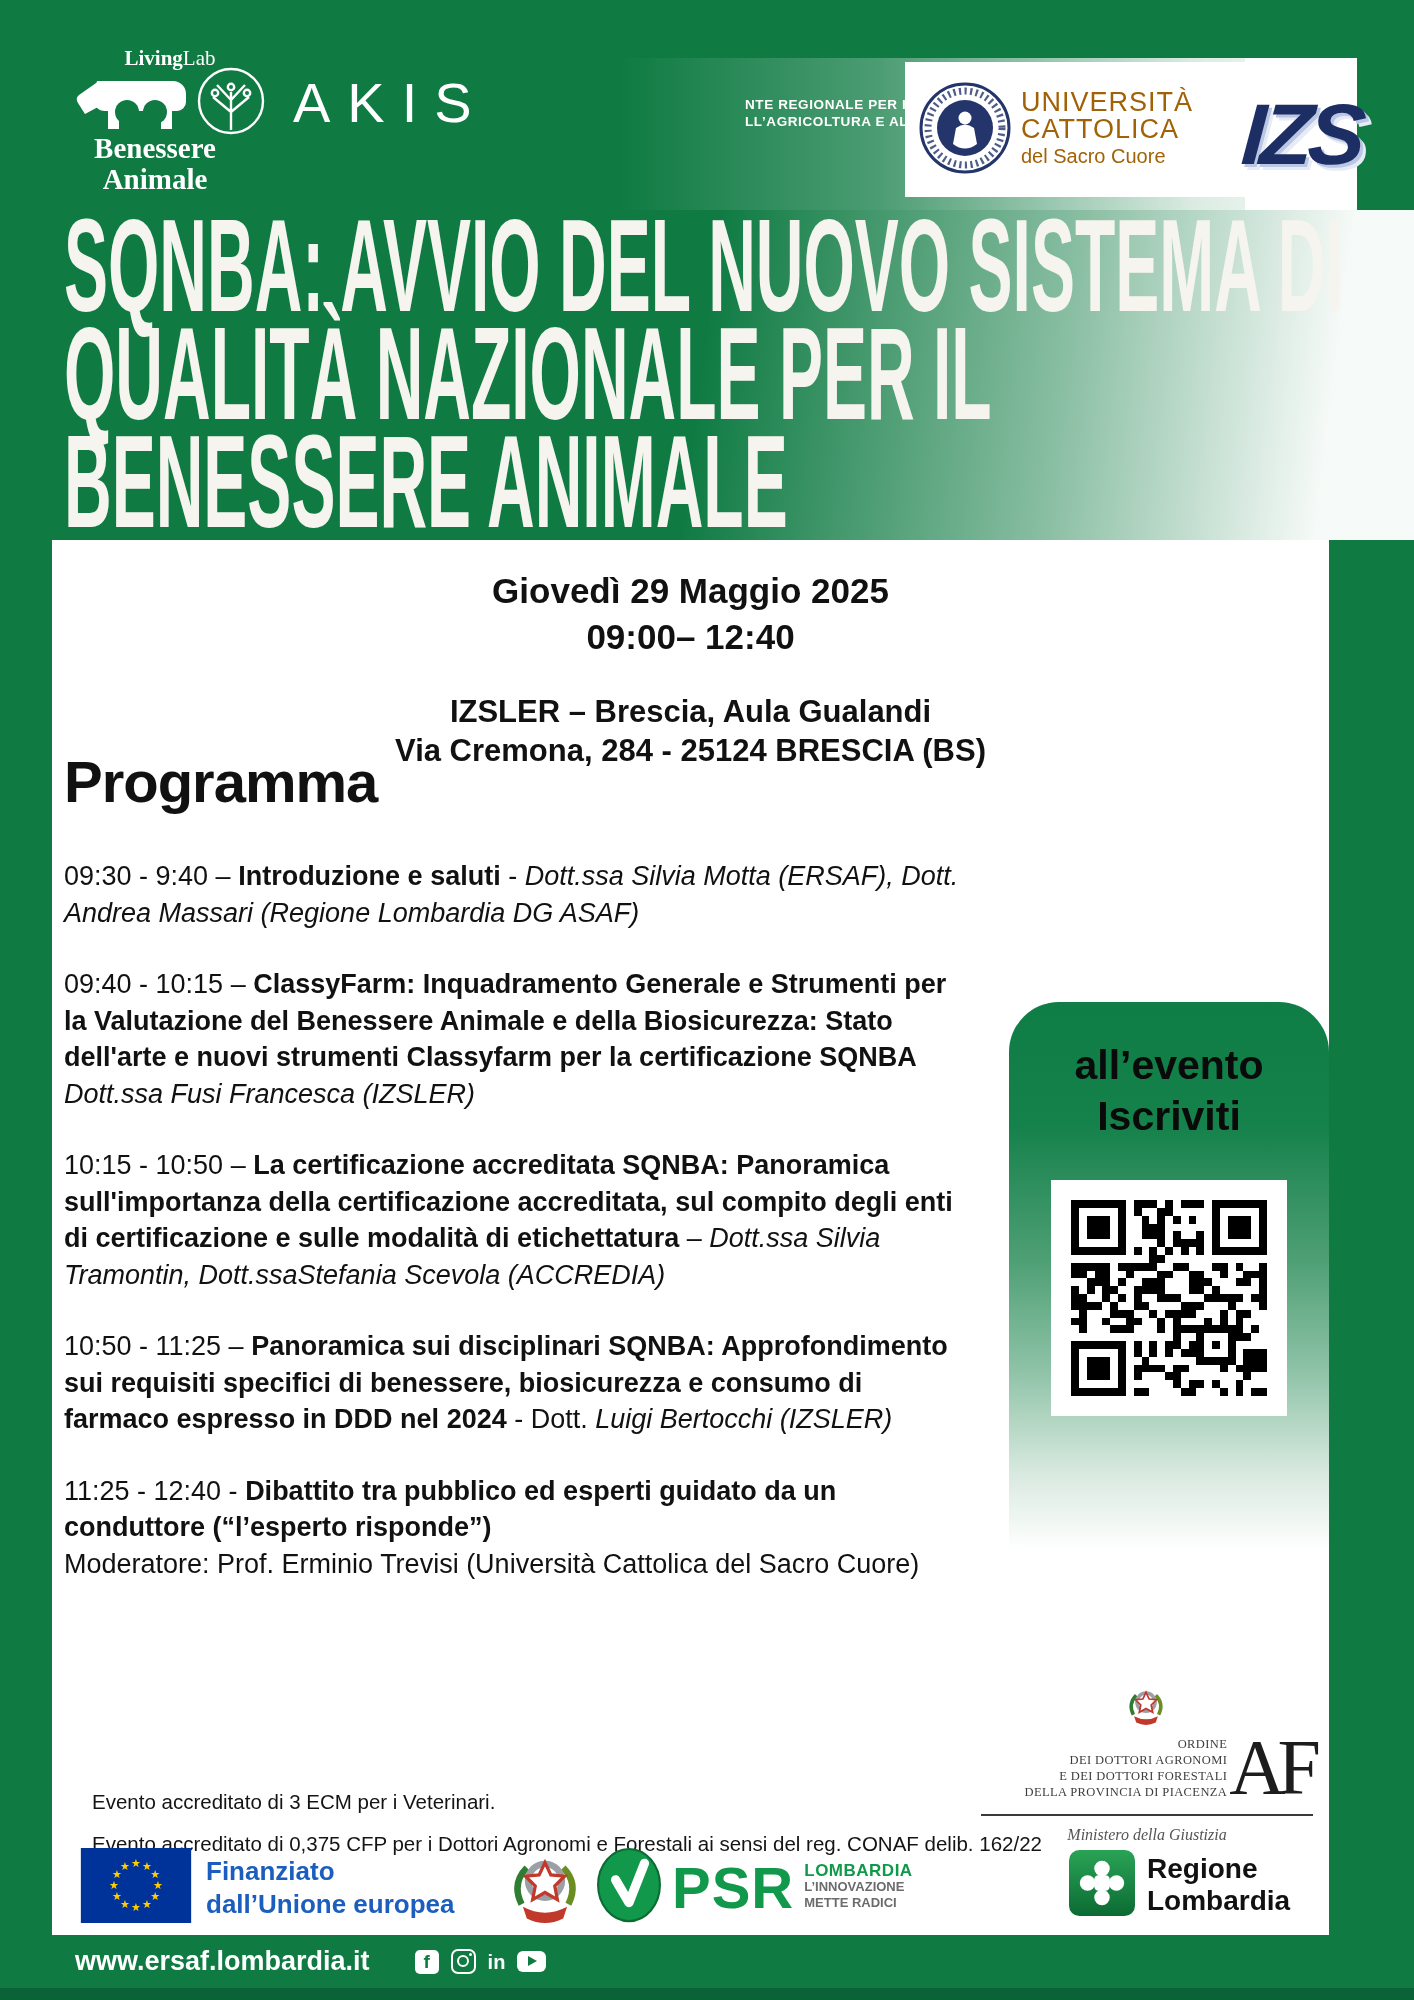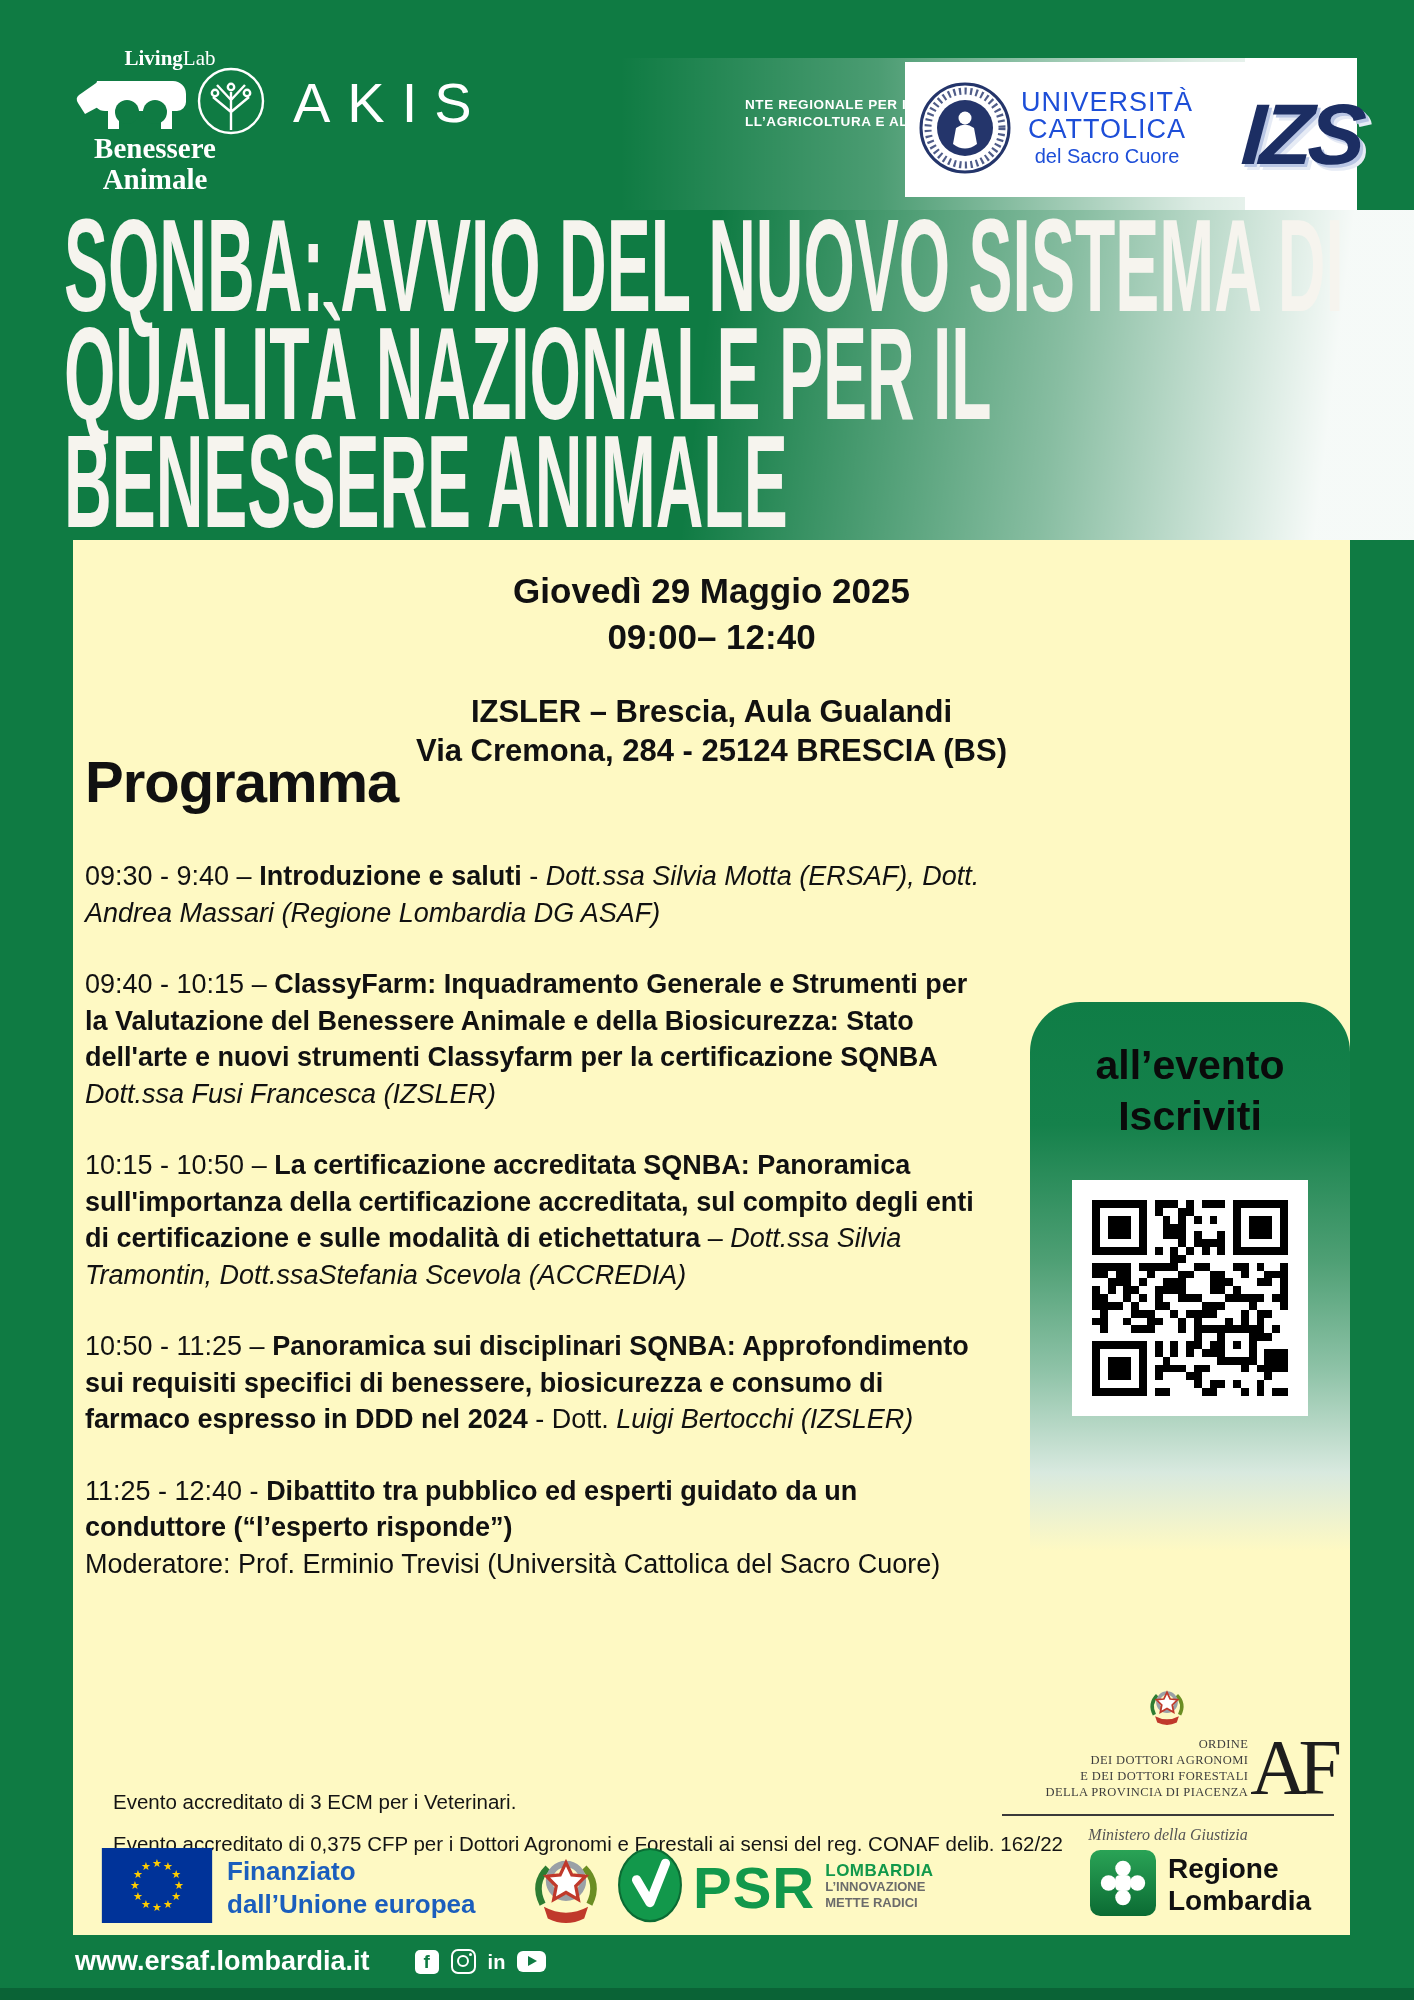--- a/index.html
+++ b/index.html
@@ -18,32 +18,32 @@
   .lab-line{font-family:"Liberation Serif",serif;font-size:29px;font-weight:700;line-height:31px;}
   .akis{position:absolute;left:196px;top:66px;display:flex;align-items:center;gap:27px;z-index:2;color:#fff;}
   .akis-text{font-size:56px;font-weight:400;letter-spacing:17px;line-height:70px;}
   .ersaf{position:absolute;left:745px;top:88px;z-index:2;color:#fff;}
   .ersaf-name{display:flex;align-items:flex-end;font-size:55px;font-weight:800;letter-spacing:2px;line-height:50px;}
   .ersaf-name svg{margin:0 3px 2px 3px;}
   .ersaf-tag{font-size:13.5px;font-weight:700;letter-spacing:.6px;line-height:17px;white-space:nowrap;}
   .ersaf-tag:first-of-type{margin-top:8px;}
   .cat-box{position:absolute;left:905px;top:62px;width:340px;height:135px;background:#fff;z-index:3;
            display:flex;align-items:center;gap:10px;padding-left:14px;box-sizing:border-box;}
-  .cat-text{color:#1d4ed8;line-height:27px;text-align:center;}
+  .cat-text{color:#a16207;line-height:27px;}
   .cat-l1,.cat-l2{font-size:27px;letter-spacing:1px;}
   .cat-l3{font-size:20px;}
   .izs-box{position:absolute;left:1245px;top:58px;width:112px;height:152px;background:#fff;z-index:3;
            display:flex;align-items:center;justify-content:center;}
   .izs-text{font-size:86px;font-weight:800;font-style:italic;color:#1C2E63;letter-spacing:-5px;
             text-shadow:3px 3px 0 #b9c6e4, 6px 6px 0 #e6ebf5;transform:skewX(-4deg);}
   .title{position:absolute;left:64px;top:212px;z-index:4;margin:0;}
   .title-line{display:block;white-space:nowrap;font-size:132px;font-weight:800;line-height:108px;
               color:#F6F4EE;transform:scaleX(.5);transform-origin:left;letter-spacing:0px;}
   
-  .panel{position:absolute;left:73px;top:540px;width:1277px;height:1395px;background:#fef9c3;}
+  .panel{position:absolute;left:52px;top:540px;width:1277px;height:1395px;background:#ffffff;}
   .event-head{position:absolute;left:0;right:0;top:28px;text-align:center;font-size:35px;font-weight:700;line-height:46px;}
   .event-loc{position:absolute;left:0;right:0;top:152px;text-align:center;font-size:31px;font-weight:700;line-height:39px;}
   .program-heading{position:absolute;left:12px;top:208px;margin:0;font-size:58px;font-weight:700;letter-spacing:-1px;}
   .program-list{position:absolute;left:12px;top:318px;width:905px;font-size:27px;line-height:36.5px;}
   .pitem{margin:0 0 35px 0;}
   .pt{font-weight:400;}
   .pb{font-weight:700;}
   .pi{font-style:italic;}
   .note{display:block;}
   

